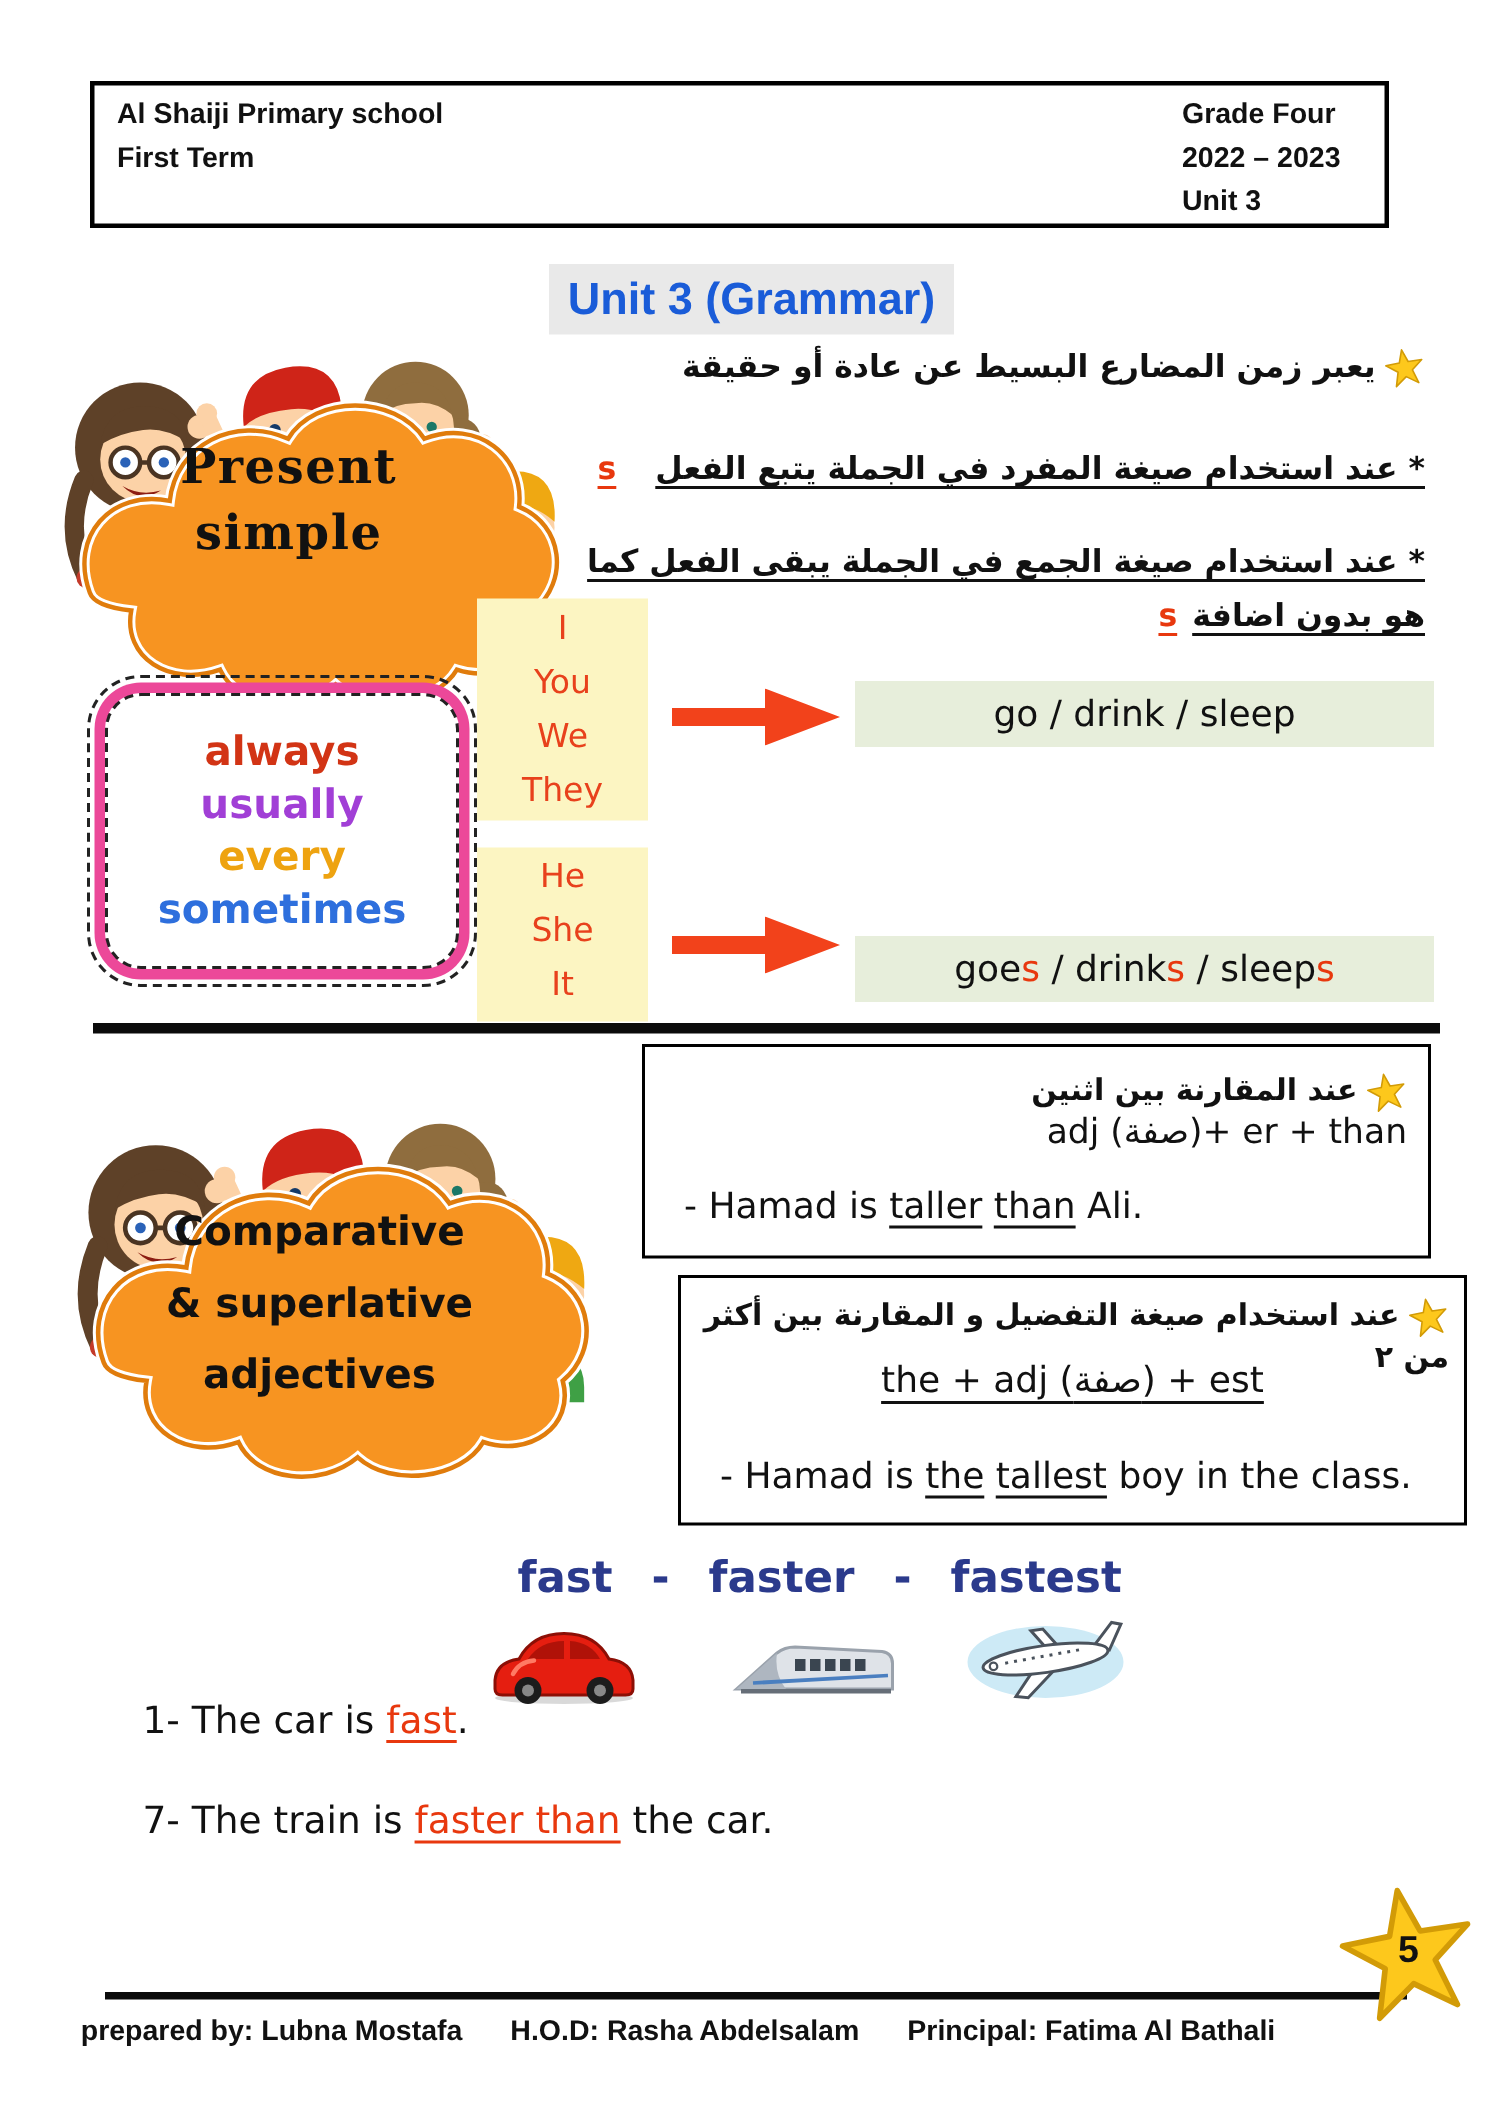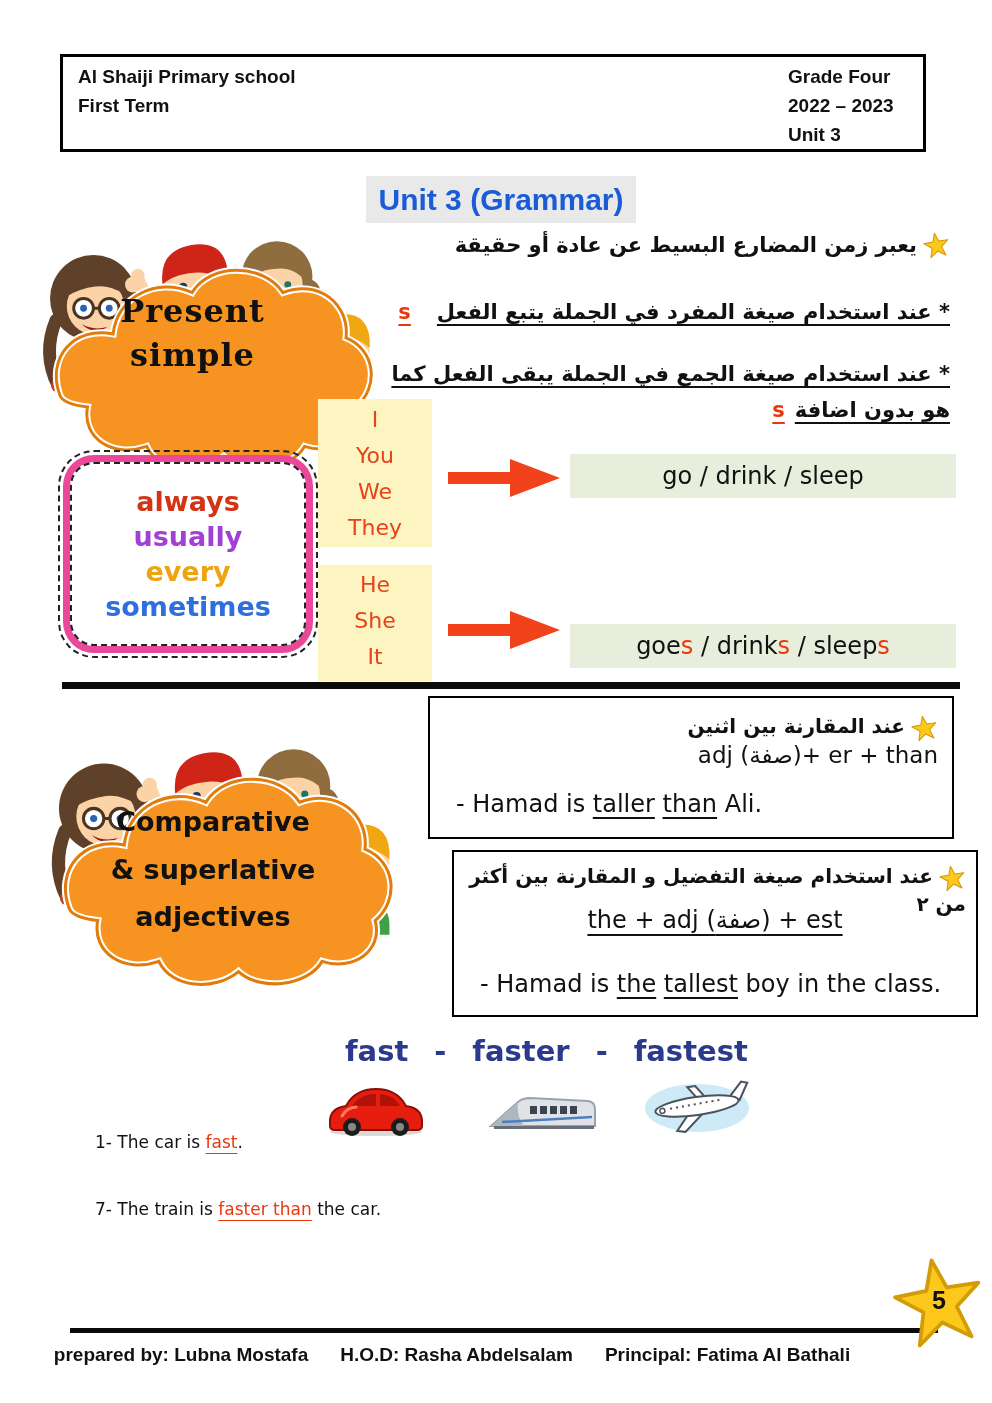--- a/index.html
+++ b/index.html
@@ -78,21 +78,21 @@
   #r2-formula{position:absolute;left:0;top:54px;width:100%;text-align:center;font-size:24px;}
   #r2-formula .u{text-underline-offset:6px;margin-top:24px;}
   .r-ex{position:absolute;left:26px;font-size:24px;}
   #r1-ex{top:92px;} #r2-ex{top:118px;}
 
   
   #degrees{left:345px;top:1034px;display:flex;gap:26px;font-weight:bold;font-size:29px;color:#2b3a8c;}
   #car-svg{left:322px;top:1080px;} #train-svg{left:488px;top:1088px;} #plane-svg{left:642px;top:1074px;}
 
   
-  .sentence{left:95px;font-size:17px;}
+  .sentence{left:95px;font-size:25px;}
   #sent1{top:1132px;} #sent2{top:1199px;} #sent3{top:1264px;}
   .hl{color:#e8380e;text-decoration:underline;text-underline-offset:5px;}
 
   
   #page-star{left:892px;top:1254px;width:94px;height:98px;}
   #page-star .num{position:absolute;left:0;top:32px;width:100%;text-align:center;
                   font-weight:bold;font-size:25px;font-family:"Liberation Sans",sans-serif;}
 
   
   #footer{left:0;top:1344px;width:904px;text-align:center;font-family:"Liberation Sans",sans-serif;

